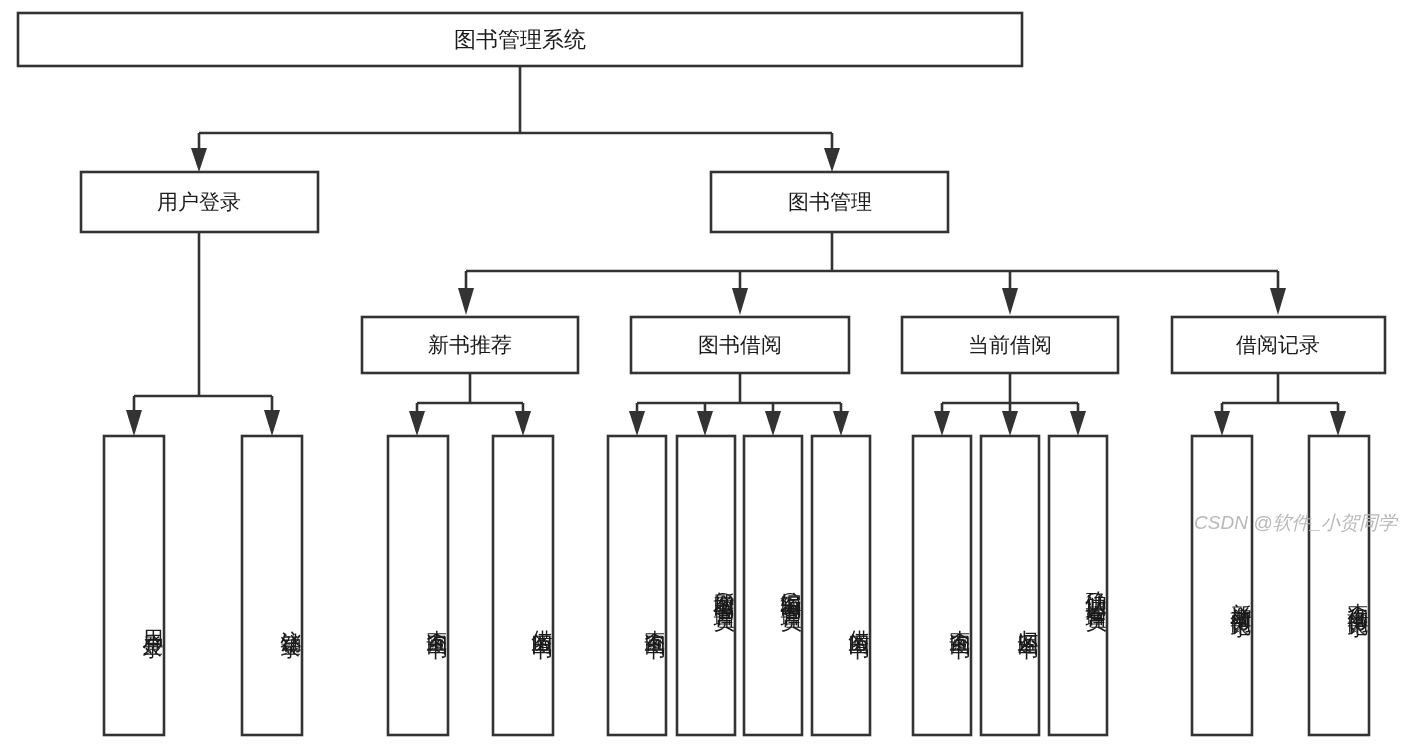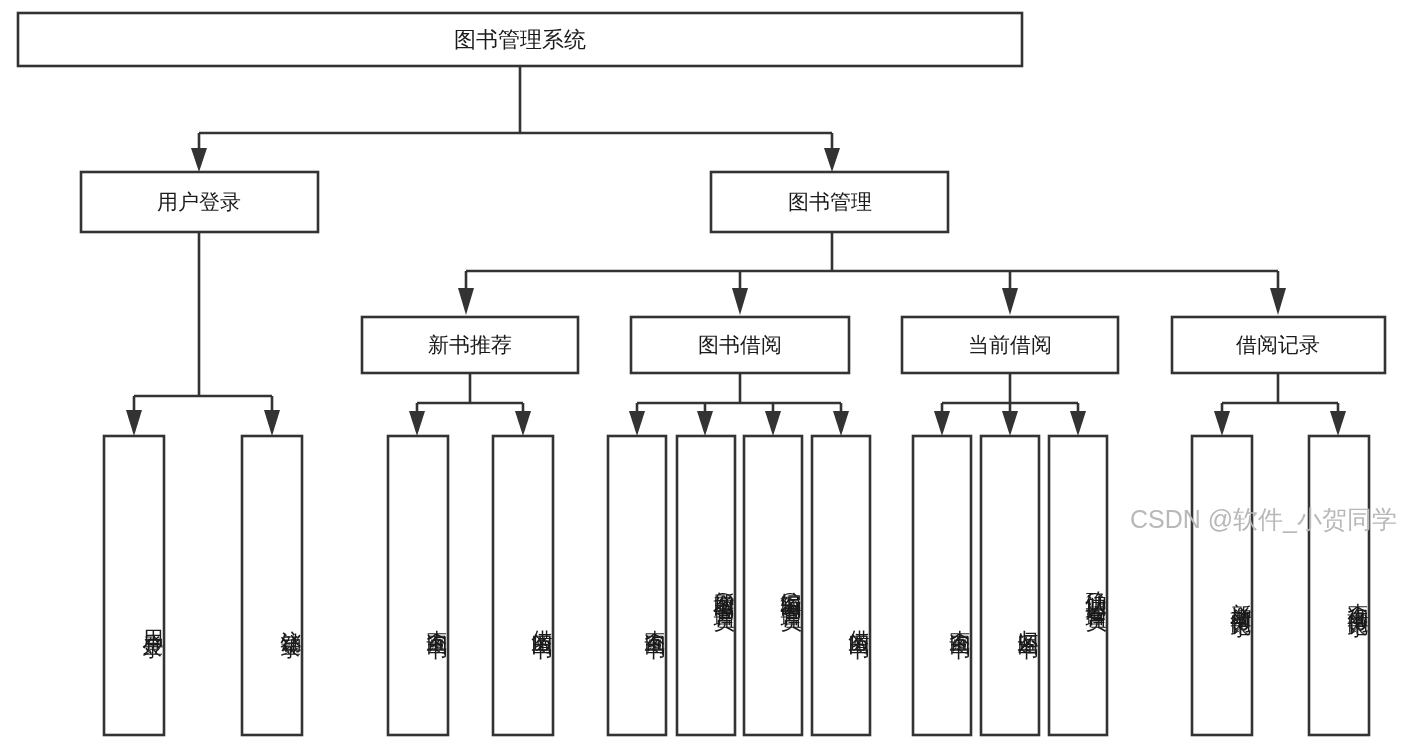--- a/index.html
+++ b/index.html
@@ -65,23 +65,24 @@
     align-items: flex-start;
     justify-content: center;
     white-space: nowrap;
     pointer-events: none;
   }
   .watermark {
     position: absolute;
     right: 8px;
     bottom: 4px;
     font-family: "Liberation Sans", "DejaVu Sans", sans-serif;
-    font-size: 25px;
+    font-size: 19px;
     color: #b8b8b8;
     white-space: nowrap;
+    font-style: italic;
   }
 </style>
 </head>
 <body>
 
 <div id="diagram-root">
 
   <svg class="diagram-canvas" viewBox="0 0 1405 747">
 
     <g>

